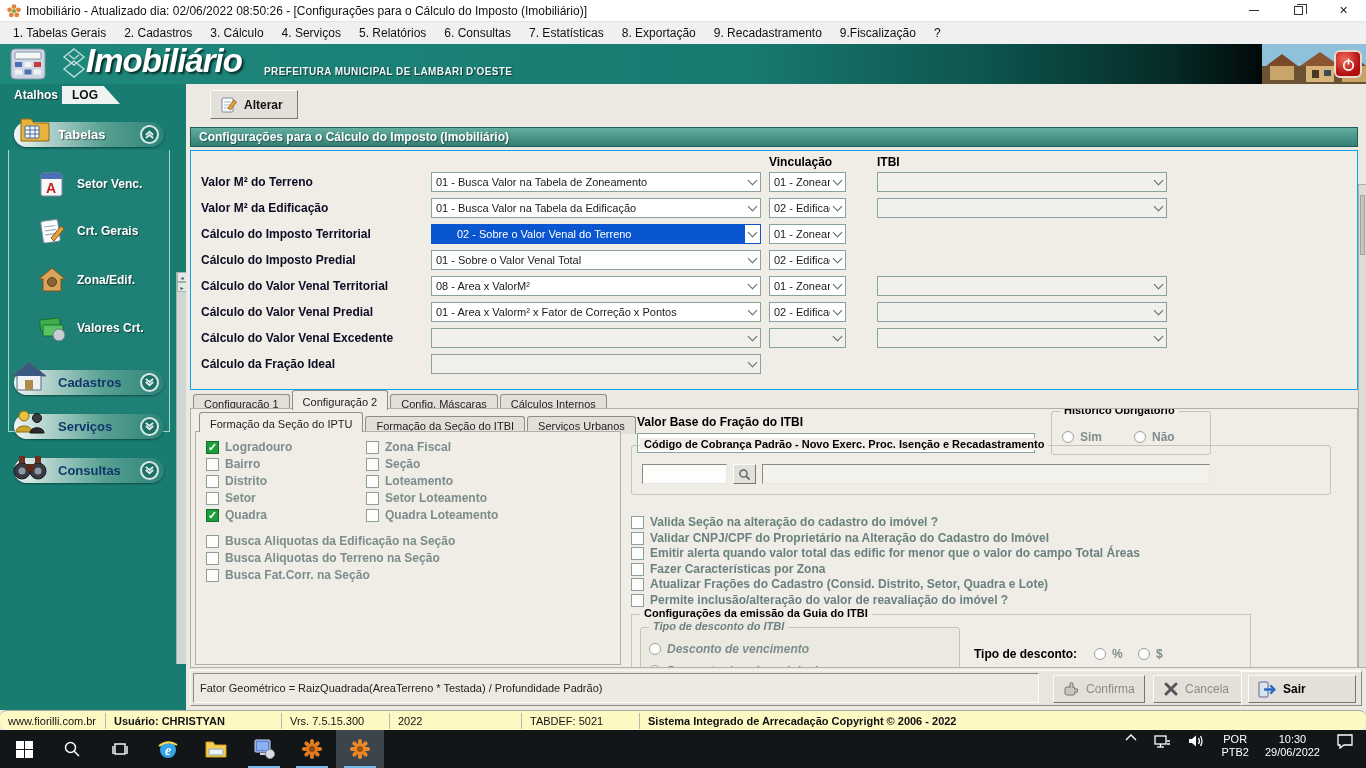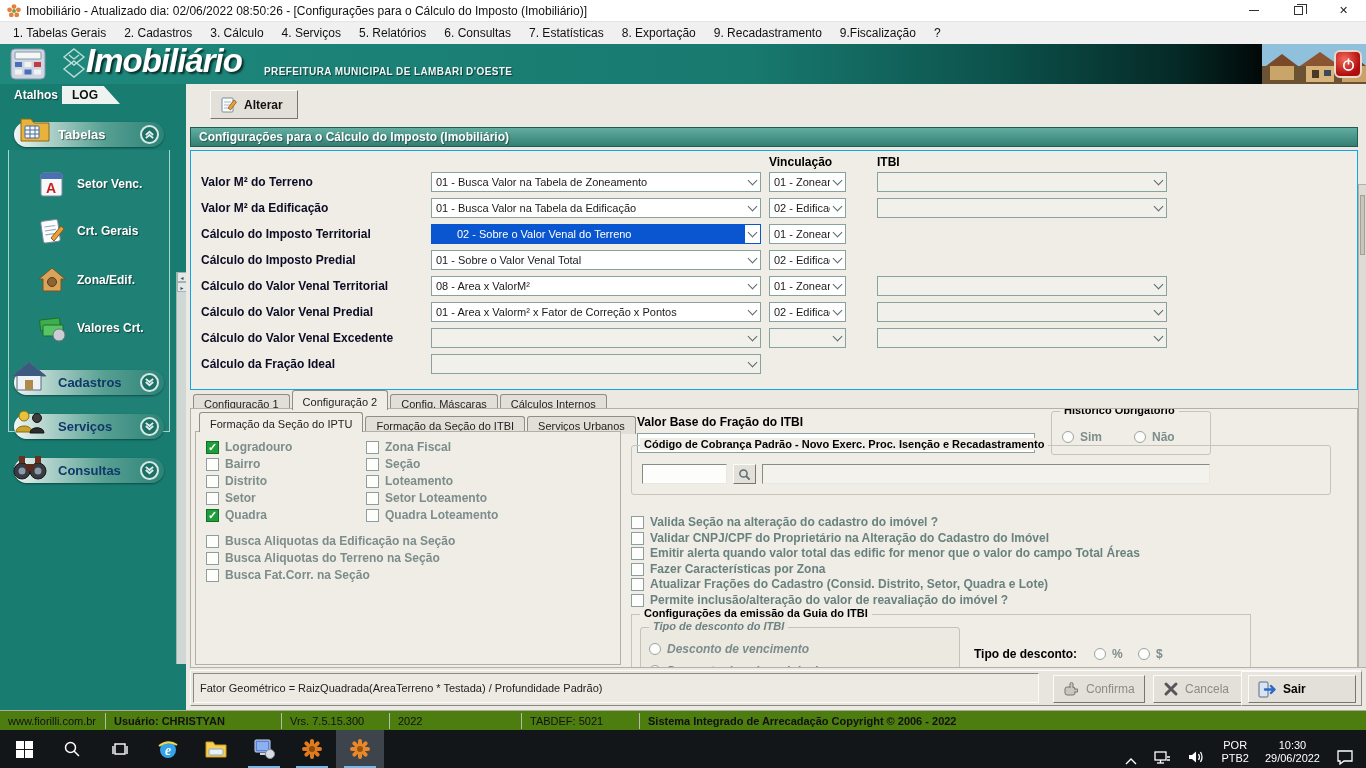--- a/index.html
+++ b/index.html
@@ -85,30 +85,30 @@
   .footer { position:absolute; left:4px; top:586px; width:1172px; height:36px; background:#e8e5de; border:1px solid; border-color:#fbfbf9 #8a8a84 #8a8a84 #fbfbf9; }
   .formulabox { position:absolute; left:2px; top:2px; width:846px; height:30px; border:1px solid; border-color:#8a8a84 #fbfbf9 #fbfbf9 #8a8a84; background:#eceae3; display:flex; align-items:center; padding-left:6px; font-size:11px; color:#222; }
   .fbtn { position:absolute; height:28px; font-size:12px; }
   .fbtn.disabled { color:#8c8c86; }
   .sairwrap { position:absolute; left:1050px; top:0px; width:121px; height:35px; background:#e8e5de; border:1px solid; border-color:#fbfbf9 #8a8a84 #8a8a84 #fbfbf9; }
 
   .vsb { position:absolute; left:1172px; top:100px; width:9px; height:484px; background:#dedbd4; border:1px solid #b3b0a7; }
   .vsb .thumb { margin:10px 1px; height:60px; background:#c8c5bc; border:1px solid #a3a098; }
 
   
-  .statusbar { position:absolute; left:0; top:710px; width:1366px; height:20px; background:#4d7c0f; border-top:1px solid #a9a9a4; display:flex; align-items:center; font-size:11px; color:#111; }
+  .statusbar { position:absolute; left:0; top:710px; width:1366px; height:20px; background:#fef9c3; border-top:1px solid #a9a9a4; display:flex; align-items:center; font-size:11px; color:#111;border-radius:7px; }
   .seg { border-right:1px solid #b8b8b2; height:16px; display:flex; align-items:center; padding:0 8px; white-space:nowrap; overflow:hidden; }
 
   
   .taskbar { position:absolute; left:0; top:730px; width:1366px; height:38px; background:#121619; display:flex; align-items:stretch; }
   .tkbtn { width:48px; display:flex; align-items:center; justify-content:center; position:relative; cursor:pointer; }
   .tkbtn.activeapp { background:#3e444b; }
   .runline { position:absolute; bottom:0; left:8px; right:8px; height:2px; background:#76b9e8; }
   .tray { margin-left:auto; display:flex; align-items:center; gap:4px; padding-right:6px; color:#fff; }
-  .trayitem { display:flex; align-items:flex-end; justify-content:center; padding:0 6px; height:32px; }
+  .trayitem { display:flex; align-items:flex-start; justify-content:center; padding:0 6px; height:32px; }
   .two { font-size:11px; line-height:13px; text-align:center; }
 </style>
 </head>
 <body>
 
 <div id="screen">
 
   <div class="titlebar">
     <svg class="ticon" width="14" height="14" viewBox="0 0 14 14">
       <g fill="#e0813d">

